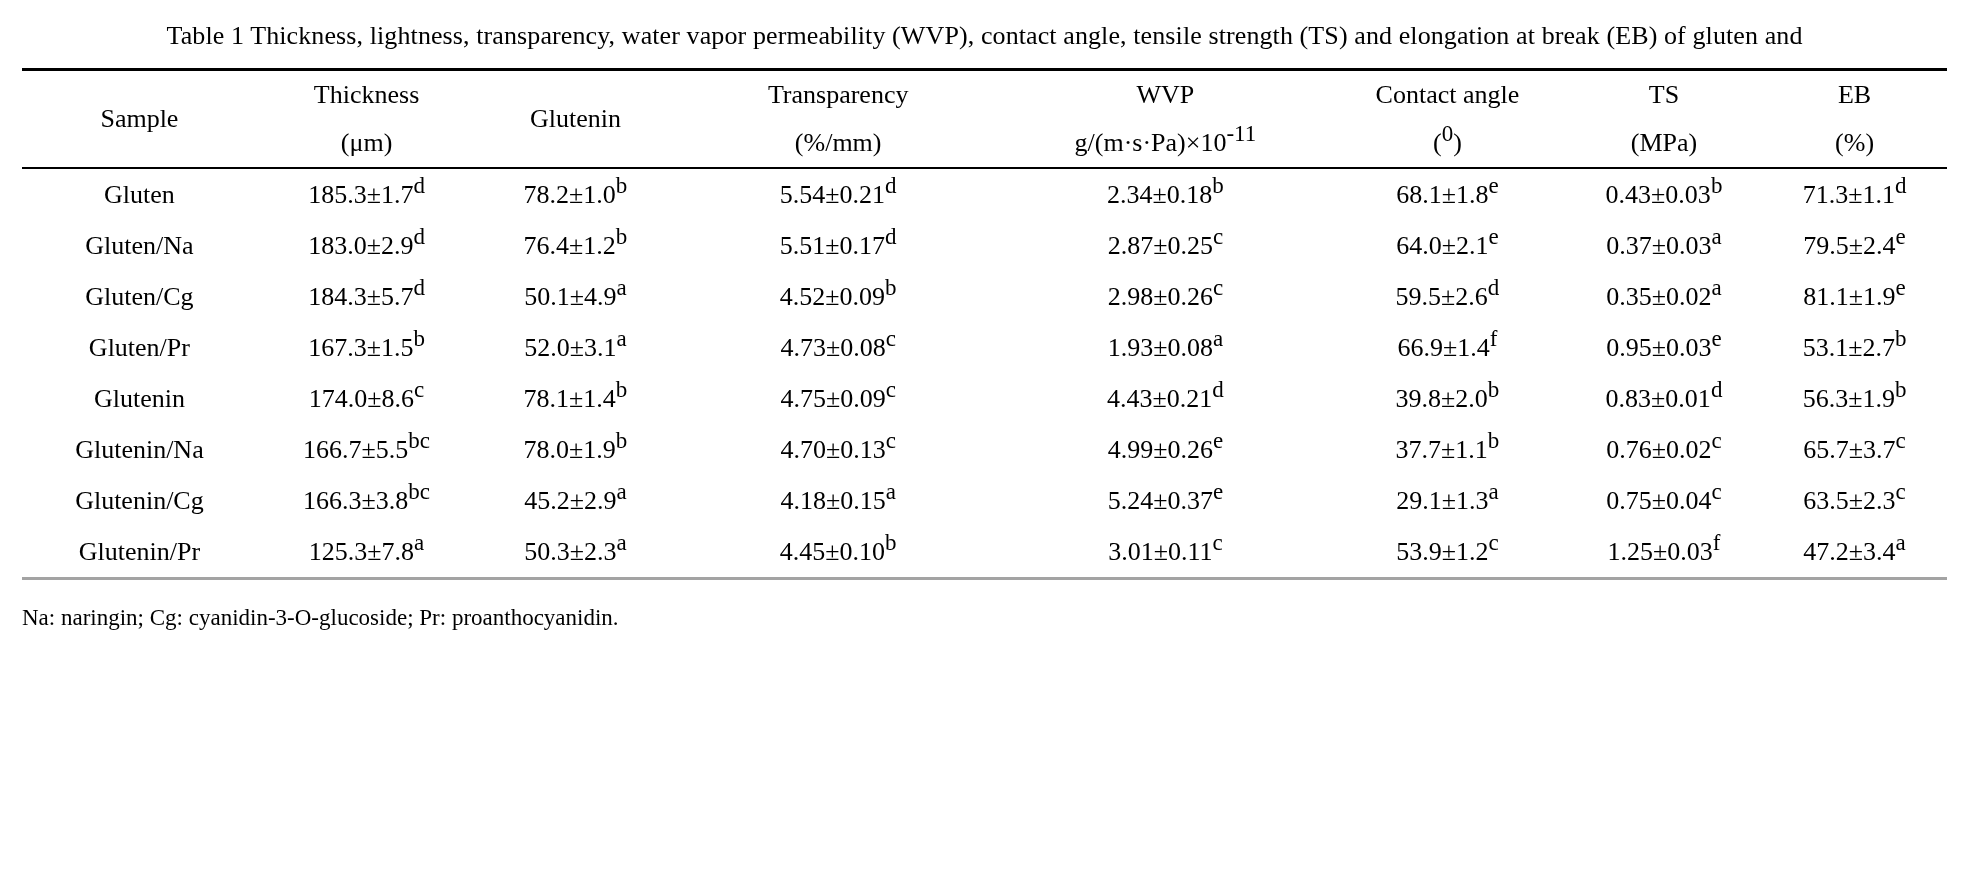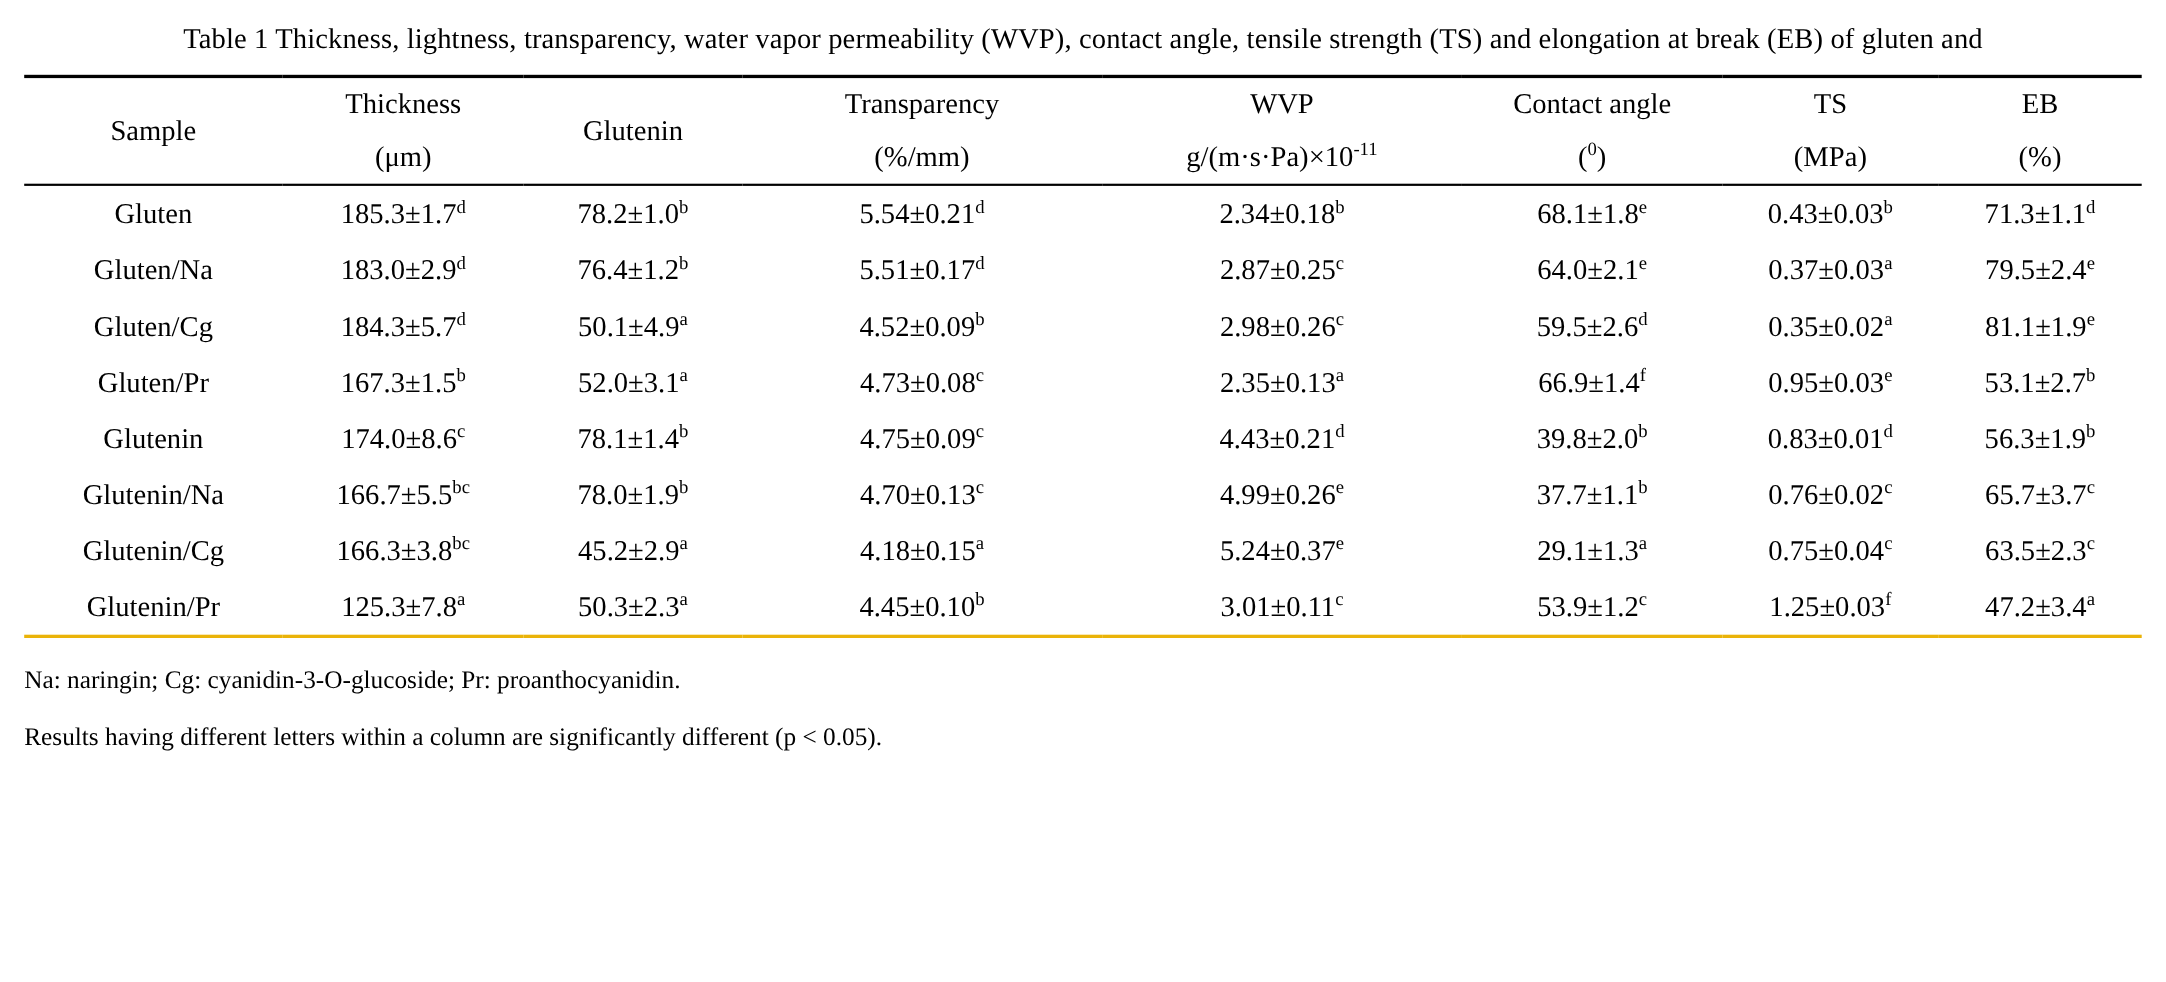--- a/index.html
+++ b/index.html
@@ -37,42 +37,42 @@
     font-size: 26px;
     padding: 0;
   }
   .rule-top td {
     border-top: 3px solid #000;
   }
   .rule-mid td {
     border-top: 2px solid #000;
   }
   .rule-bottom td {
-    border-bottom: 3px solid #eab308;
+    border-bottom: 3px solid #a3a3a3;
   }
   thead td {
     height: 48px;
     line-height: 44px;
   }
   thead .hdr-line1 {
     padding-top: 8px;
   }
   thead .hdr-line2 {
     padding-bottom: 8px;
   }
   tbody td {
     height: 51px;
     line-height: 51px;
   }
   .sample-cell {
     white-space: nowrap;
     margin-top: 36px;
   }
   sup {
-    font-size: 17px;
+    font-size: 23px;
     vertical-align: super;
     line-height: 0;
   }
   .footnotes {
     margin-top: 12px;
   }
   .footnote {
     font-size: 23px;
     line-height: 52px;
   }
@@ -154,21 +154,21 @@
           <td><span>2.98±0.26</span><sup>c</sup></td>
           <td><span>59.5±2.6</span><sup>d</sup></td>
           <td><span>0.35±0.02</span><sup>a</sup></td>
           <td><span>81.1±1.9</span><sup>e</sup></td>
         </tr>
         <tr>
           <td class="sample-cell">Gluten/Pr</td>
           <td><span>167.3±1.5</span><sup>b</sup></td>
           <td><span>52.0±3.1</span><sup>a</sup></td>
           <td><span>4.73±0.08</span><sup>c</sup></td>
-          <td><span>2.35±0.13</span><sup>a</sup></td>
+          <td><span>1.93±0.08</span><sup>a</sup></td>
           <td><span>66.9±1.4</span><sup>f</sup></td>
           <td><span>0.95±0.03</span><sup>e</sup></td>
           <td><span>53.1±2.7</span><sup>b</sup></td>
         </tr>
         <tr>
           <td class="sample-cell">Glutenin</td>
           <td><span>174.0±8.6</span><sup>c</sup></td>
           <td><span>78.1±1.4</span><sup>b</sup></td>
           <td><span>4.75±0.09</span><sup>c</sup></td>
           <td><span>4.43±0.21</span><sup>d</sup></td>
@@ -204,16 +204,15 @@
           <td><span>3.01±0.11</span><sup>c</sup></td>
           <td><span>53.9±1.2</span><sup>c</sup></td>
           <td><span>1.25±0.03</span><sup>f</sup></td>
           <td><span>47.2±3.4</span><sup>a</sup></td>
         </tr>
       </tbody>
   </table>
 
   <div class="footnotes">
     <div class="footnote">Na: naringin; Cg: cyanidin-3-O-glucoside; Pr: proanthocyanidin.</div>
-    <div class="footnote">Results having different letters within a column are significantly different (p &lt; 0.05).</div>
   </div>
 
 </div>
 
 </body></html>

